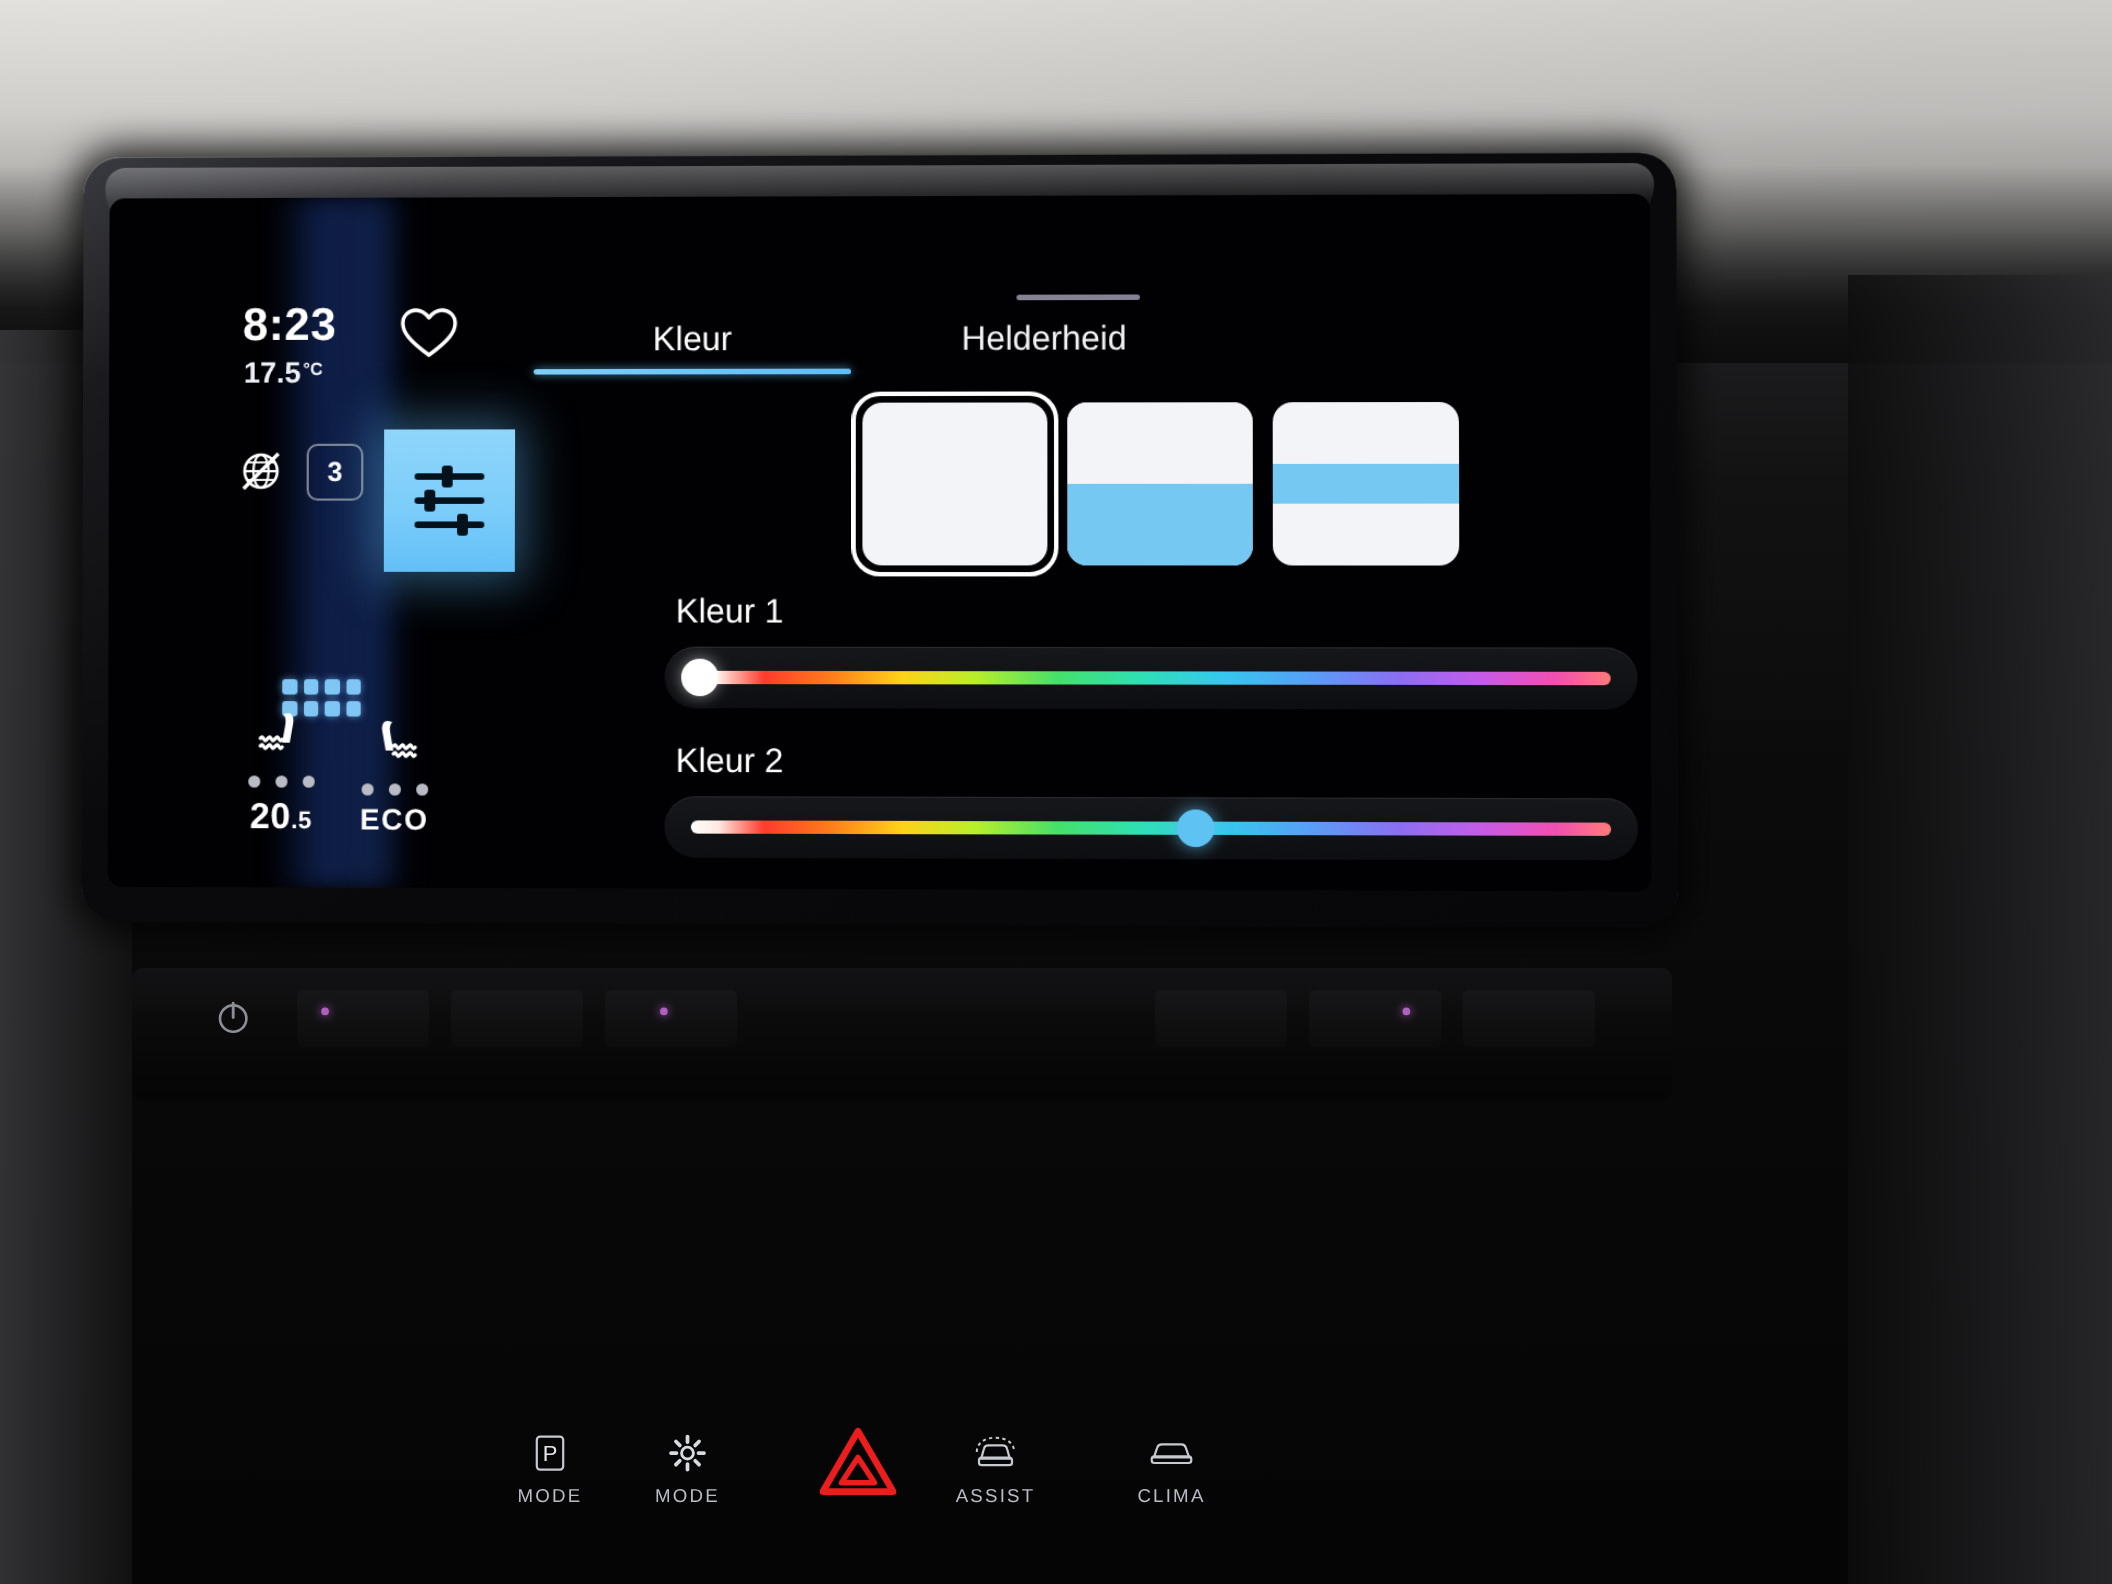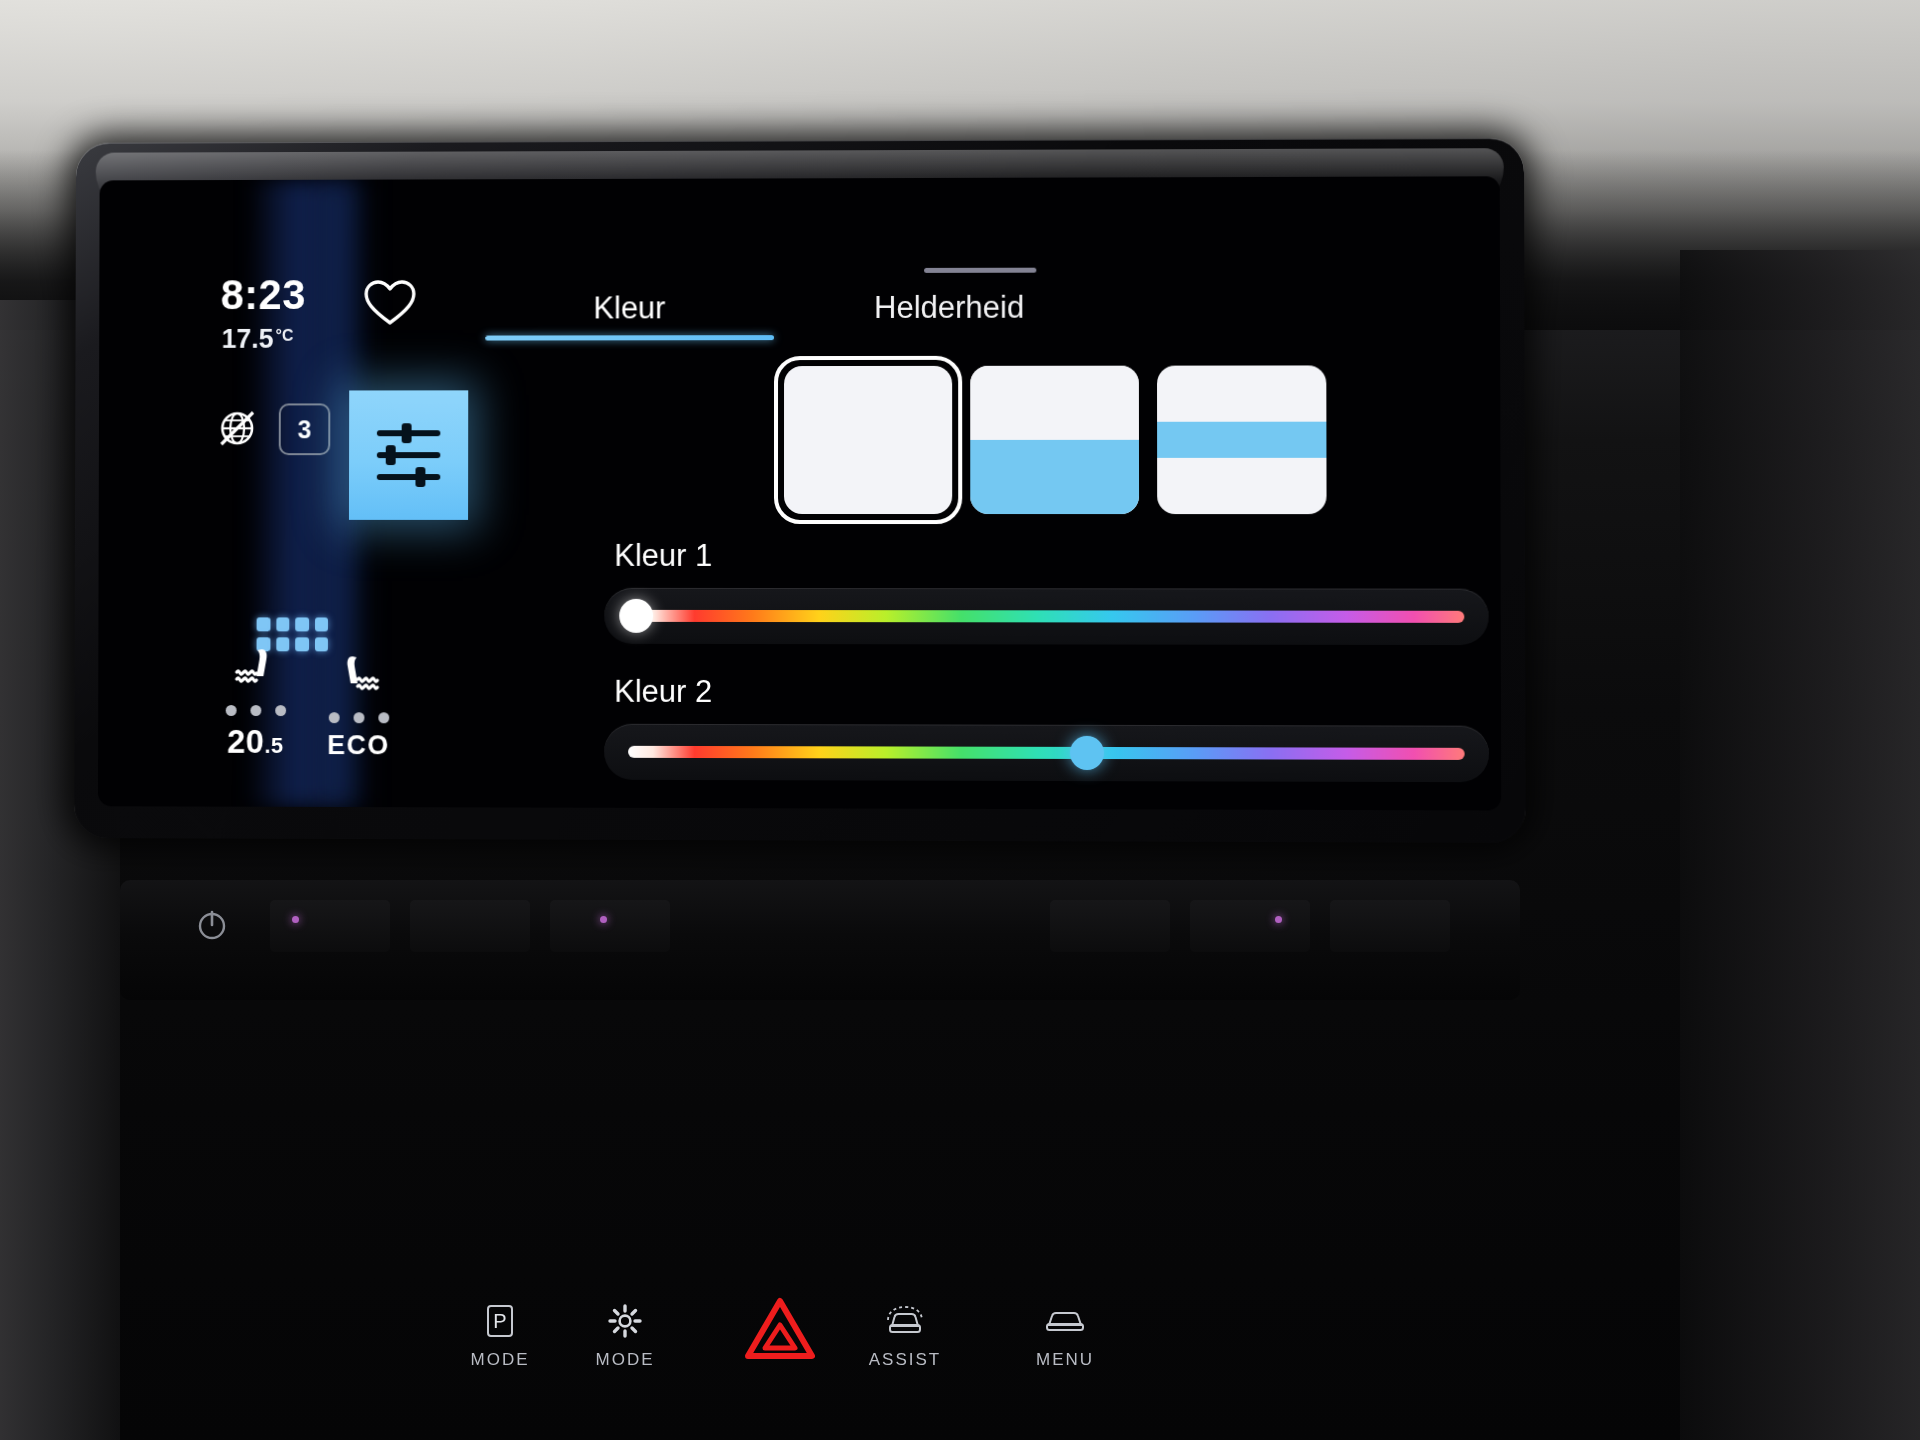--- a/index.html
+++ b/index.html
@@ -429,16 +429,16 @@
     <div class="lbl">ASSIST</div>
   </div>
 
   <div class="hwBtn" id="btnMode">
     <div class="glyph">
       <svg width="44" height="32" viewBox="0 0 44 32">
         <path d="M6 20 L9 11 C9.6 9 11 8 13 8 L31 8 C33 8 34.4 9 35 11 L38 20 Z" fill="none" stroke="#c6c9d0" stroke-width="2"></path>
         <rect x="4" y="19" width="36" height="6" rx="2.5" fill="none" stroke="#c6c9d0" stroke-width="2"></rect>
       </svg>
     </div>
-    <div class="lbl">MENU</div>
+    <div class="lbl">CLIMA</div>
   </div>
 
 </div>
 
 </body></html>

